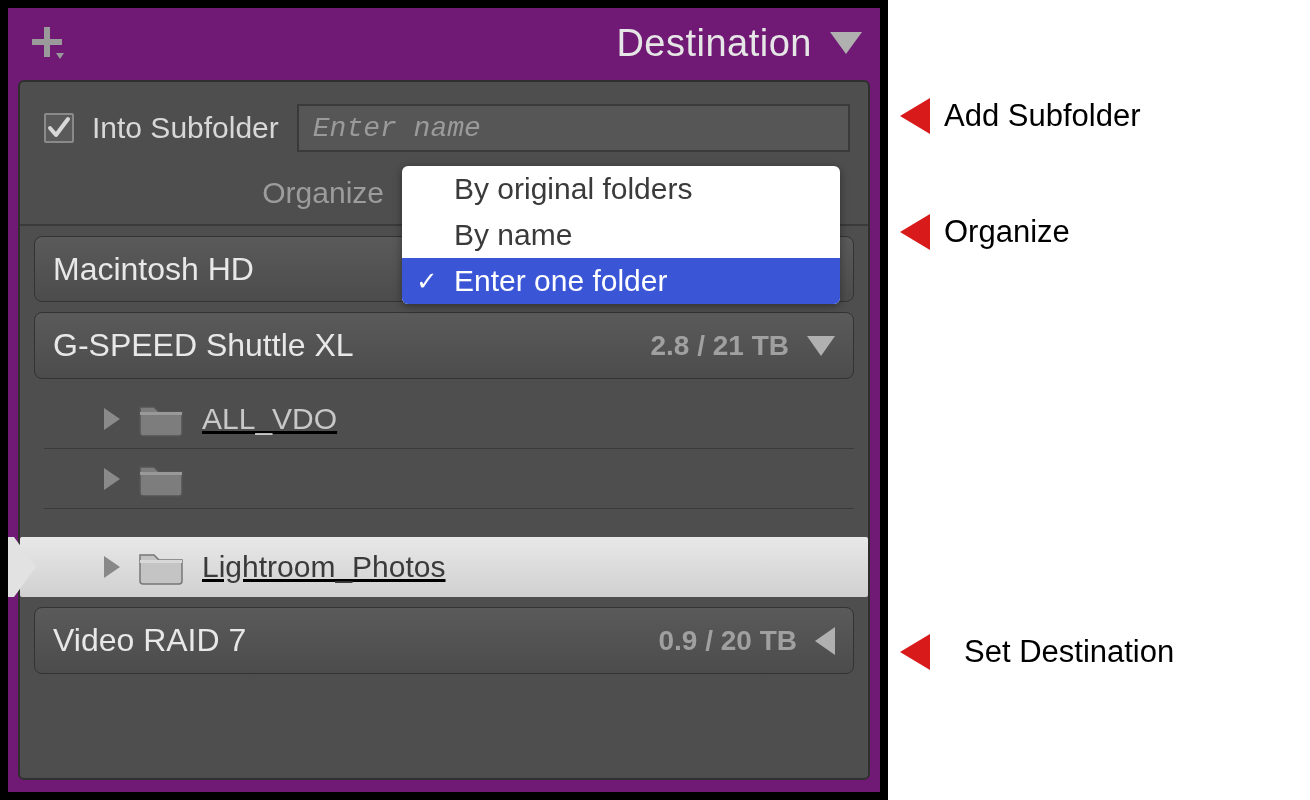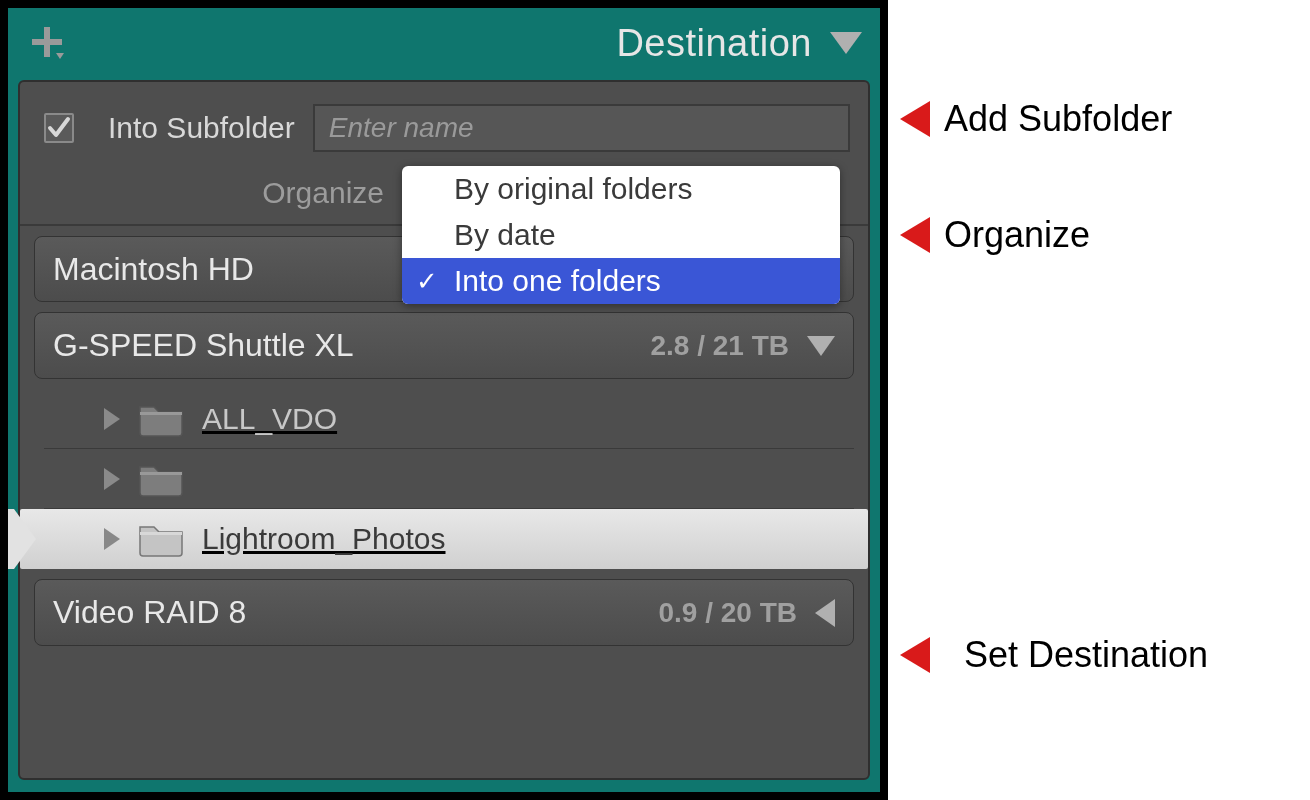--- a/index.html
+++ b/index.html
@@ -8,21 +8,21 @@
     background: #fff;
     width: 1310px;
     height: 800px;
     position: relative;
   }
   .frame {
     position: absolute;
     left: 0; top: 0;
     width: 888px; height: 800px;
     border: 8px solid #000;
-    background: #0f766e;
+    background: #701a75;
     overflow: hidden;
   }
   .panel-header {
     display: flex;
     align-items: center;
     height: 70px;
     padding: 0 18px;
   }
   .plus-icon svg { display:block; }
   .panel-title {
@@ -60,33 +60,32 @@
     display: flex;
     align-items: center;
     justify-content: center;
     border-radius: 2px;
   }
   .checkbox svg { display:block; }
   .subfolder-label {
     color: #d8d8d8;
     font-size: 30px;
     font-weight: 300;
-    margin-left: 16px;
   }
   .subfolder-input {
     flex: 1;
     height: 48px;
     border: 2px solid #3a3a3a;
     background: #565656;
     color: #999;
     font-size: 28px;
     font-style: italic;
     font-weight: 300;
     padding: 12px 14px;
-    font-family: Liberation Sans, sans-serif;
+    font-family: Liberation Mono, monospace;
   }
   .subfolder-input::placeholder { color: #9a9a9a; font-style: italic; }
   .row-organize {
     display: flex;
     align-items: center;
     padding: 12px 18px 6px 24px;
     gap: 18px;
     position: relative;
   }
   .organize-label {
@@ -168,21 +167,21 @@
     text-decoration: underline;
   }
   .folder-item {
     display:flex;
     align-items:center;
     height:60px;
     padding-left:60px;
     gap:18px;
     border-bottom: 1px solid #3a3a3a;
   }
-  .folder-item:last-child { border-bottom:none; }
+  .folder-item:last-child { border-bottom:none;margin-top:28px; }
   .disclosure {
     width:0;height:0;
     border-top:11px solid transparent;
     border-bottom:11px solid transparent;
     border-left:16px solid #8a8a8a;
   }
   .folder-icon svg { display:block; }
   .folder-label {
     color: #c8c8c8;
     font-size: 30px;
@@ -210,21 +209,21 @@
     left: 888px;
     top: 0;
     width: 422px;
     height: 800px;
     background: #fff;
   }
   .callout {
     position: absolute;
     display: flex;
     align-items: center;
-    font-size: 36px;
+    font-size: 31px;
     font-weight: 400;
     color: #000;
   }
   .red-tri {
     width: 0; height: 0;
     border-top: 18px solid transparent;
     border-bottom: 18px solid transparent;
     border-right: 30px solid #d91a1a;
     margin-right: 14px;
   }
@@ -254,24 +253,24 @@
         </svg>
       </span>
       <span class="subfolder-label">Into Subfolder</span>
       <input class="subfolder-input" placeholder="Enter name" style="">
     </div>
 
     <div class="row-organize">
       <span class="organize-label">Organize</span>
       <div class="dropdown-popup">
         <div class="dropdown-item">By original folders</div>
-        <div class="dropdown-item">By date</div>
+        <div class="dropdown-item">By name</div>
         <div class="dropdown-item selected">
           <span class="dropdown-check">✓</span>
-          <span>Into one folders</span>
+          <span>Enter one folder</span>
         </div>
       </div>
     </div>
 
     <div class="divider"></div>
 
     <div class="volume" style="height:66px;">
       <span class="volume-name">Macintosh HD</span>
     </div>
 
@@ -310,21 +309,21 @@
           <svg width="46" height="36" viewBox="0 0 46 36">
             <path d="M2 6 h14 l5 5 h23 v21 a3 3 0 0 1 -3 3 h-36 a3 3 0 0 1 -3 -3 z" fill="#c4c4c4" stroke="#777" stroke-width="1.5"></path>
             <rect x="2" y="11" width="42" height="3" fill="#d8d8d8"></rect>
           </svg>
         </span>
         <span class="folder-label">Lightroom_Photos</span>
       </div>
     </div>
 
     <div class="volume" style="margin-top:10px;">
-      <span class="volume-name">Video RAID 8</span>
+      <span class="volume-name">Video RAID 7</span>
       <span class="volume-stats">0.9 / 20 TB</span>
       <span class="vol-tri-left"></span>
     </div>
 
   </div>
 </div>
 
 <div class="callouts">
   <div class="callout" style="top:98px; left:12px;">
     <span class="red-tri"></span>

